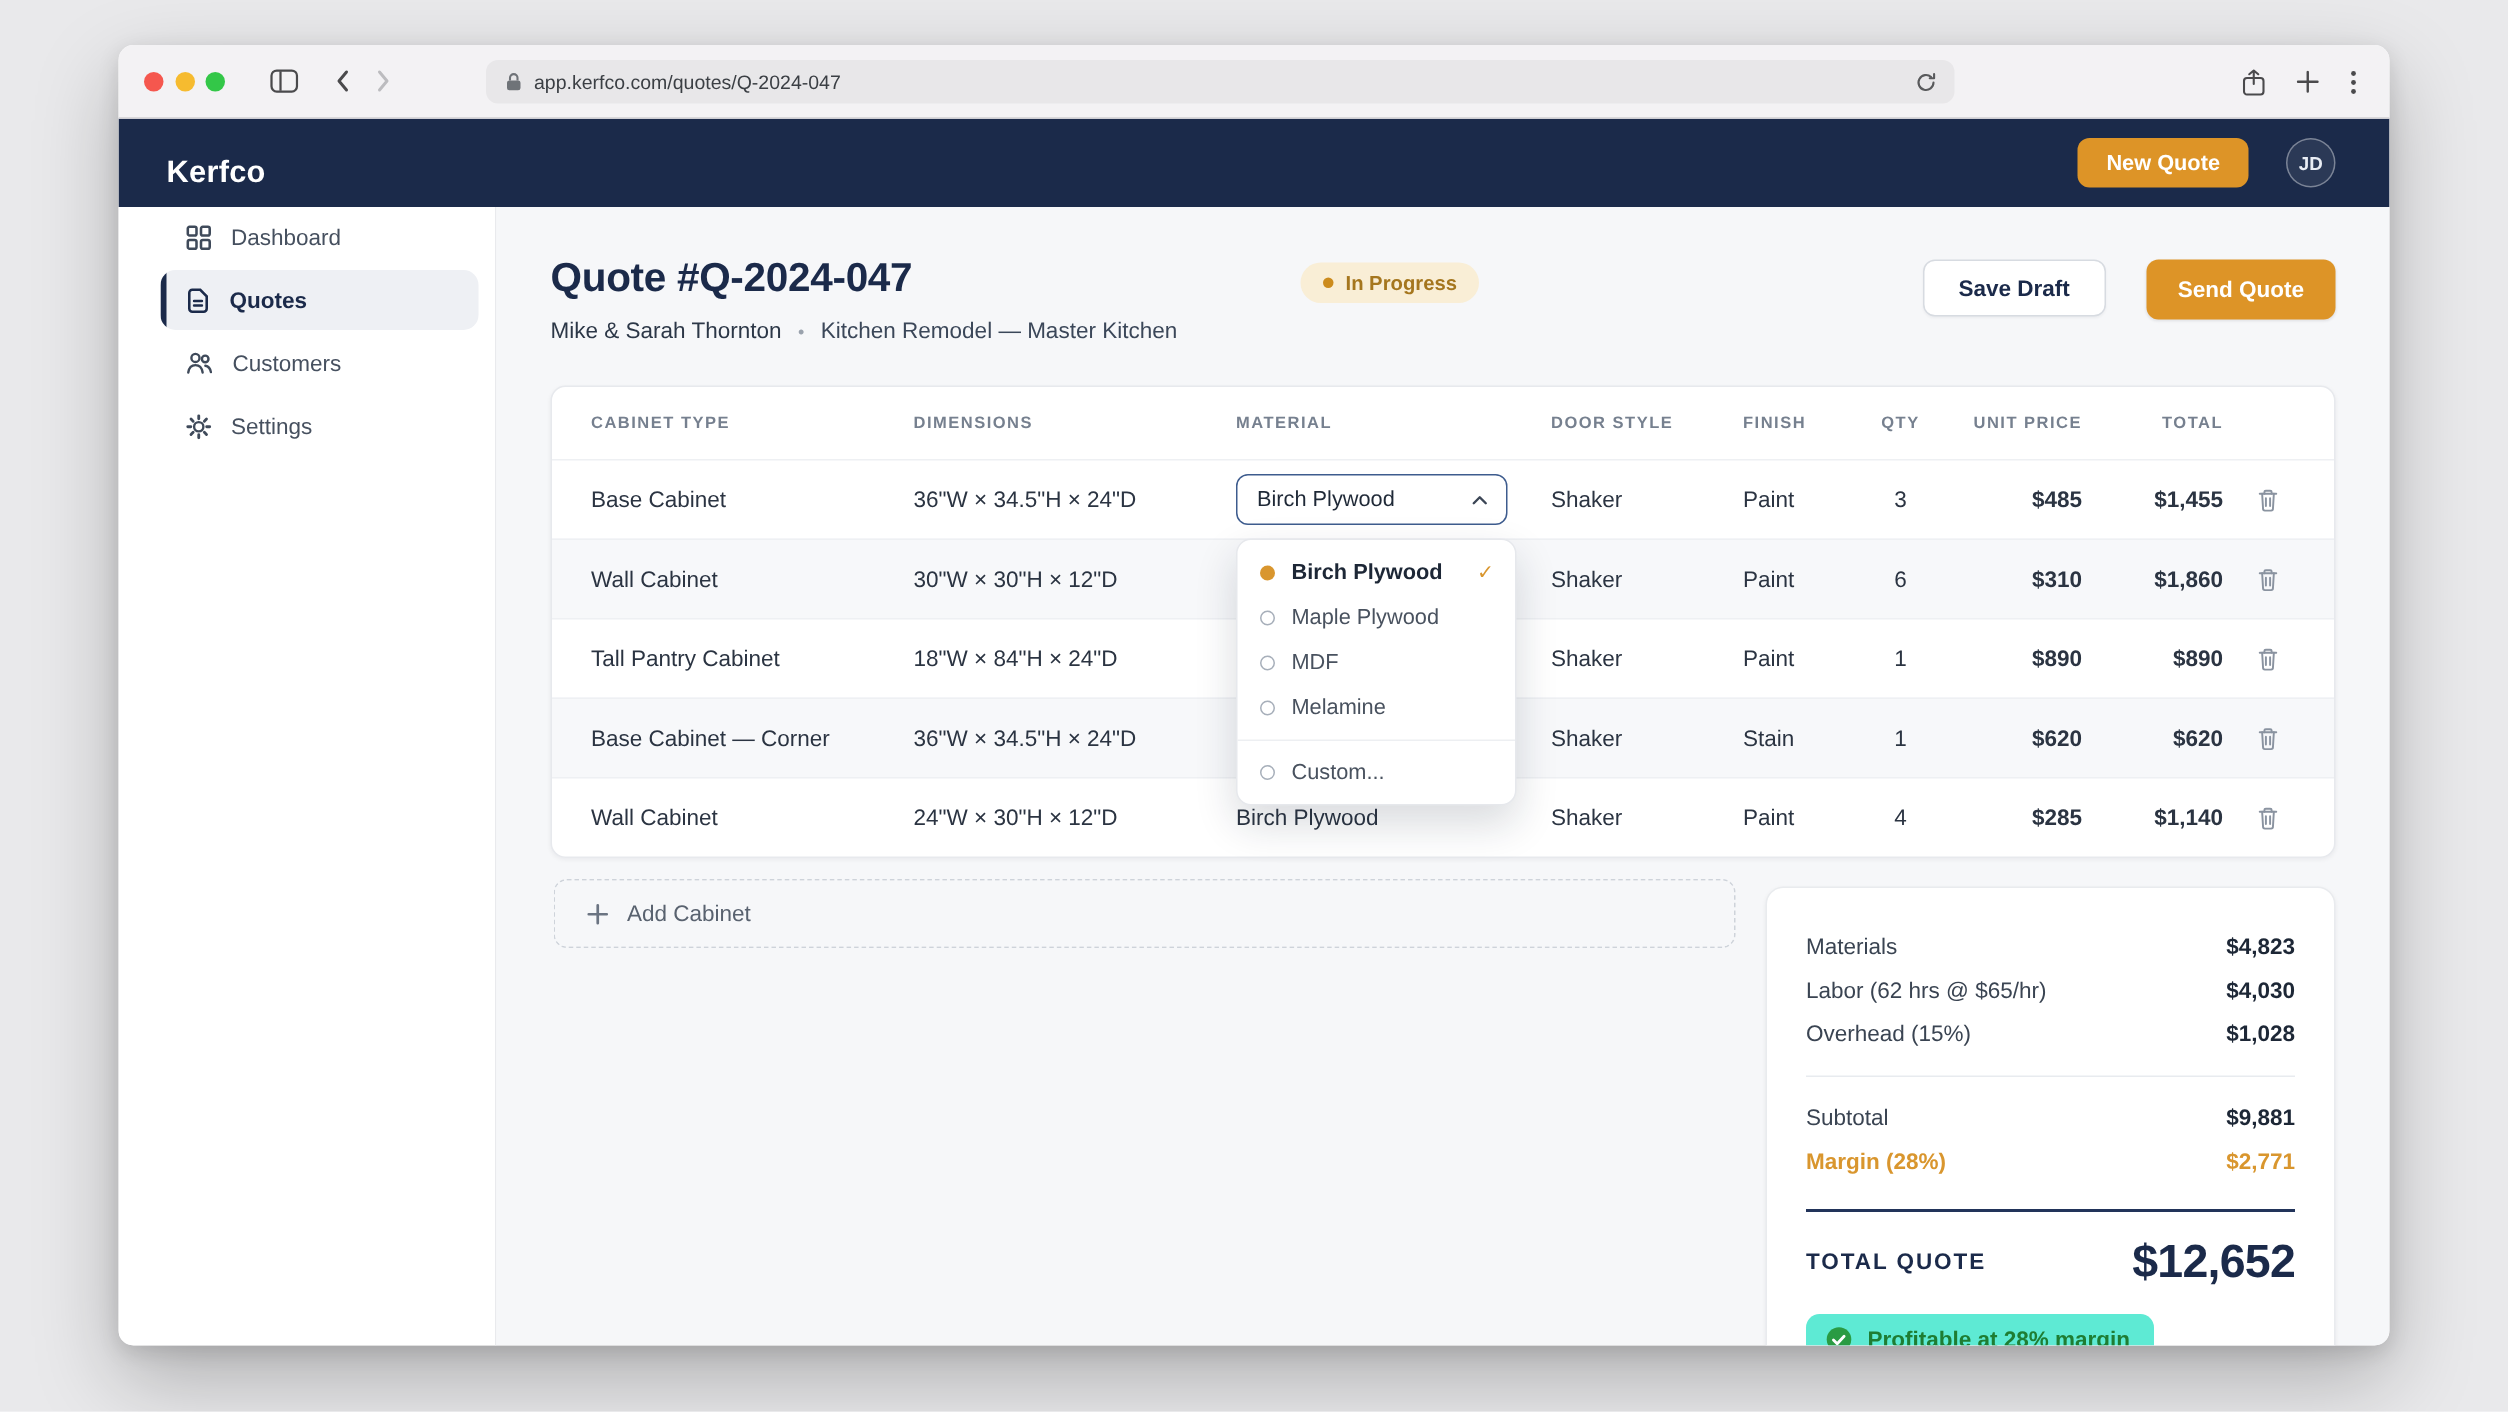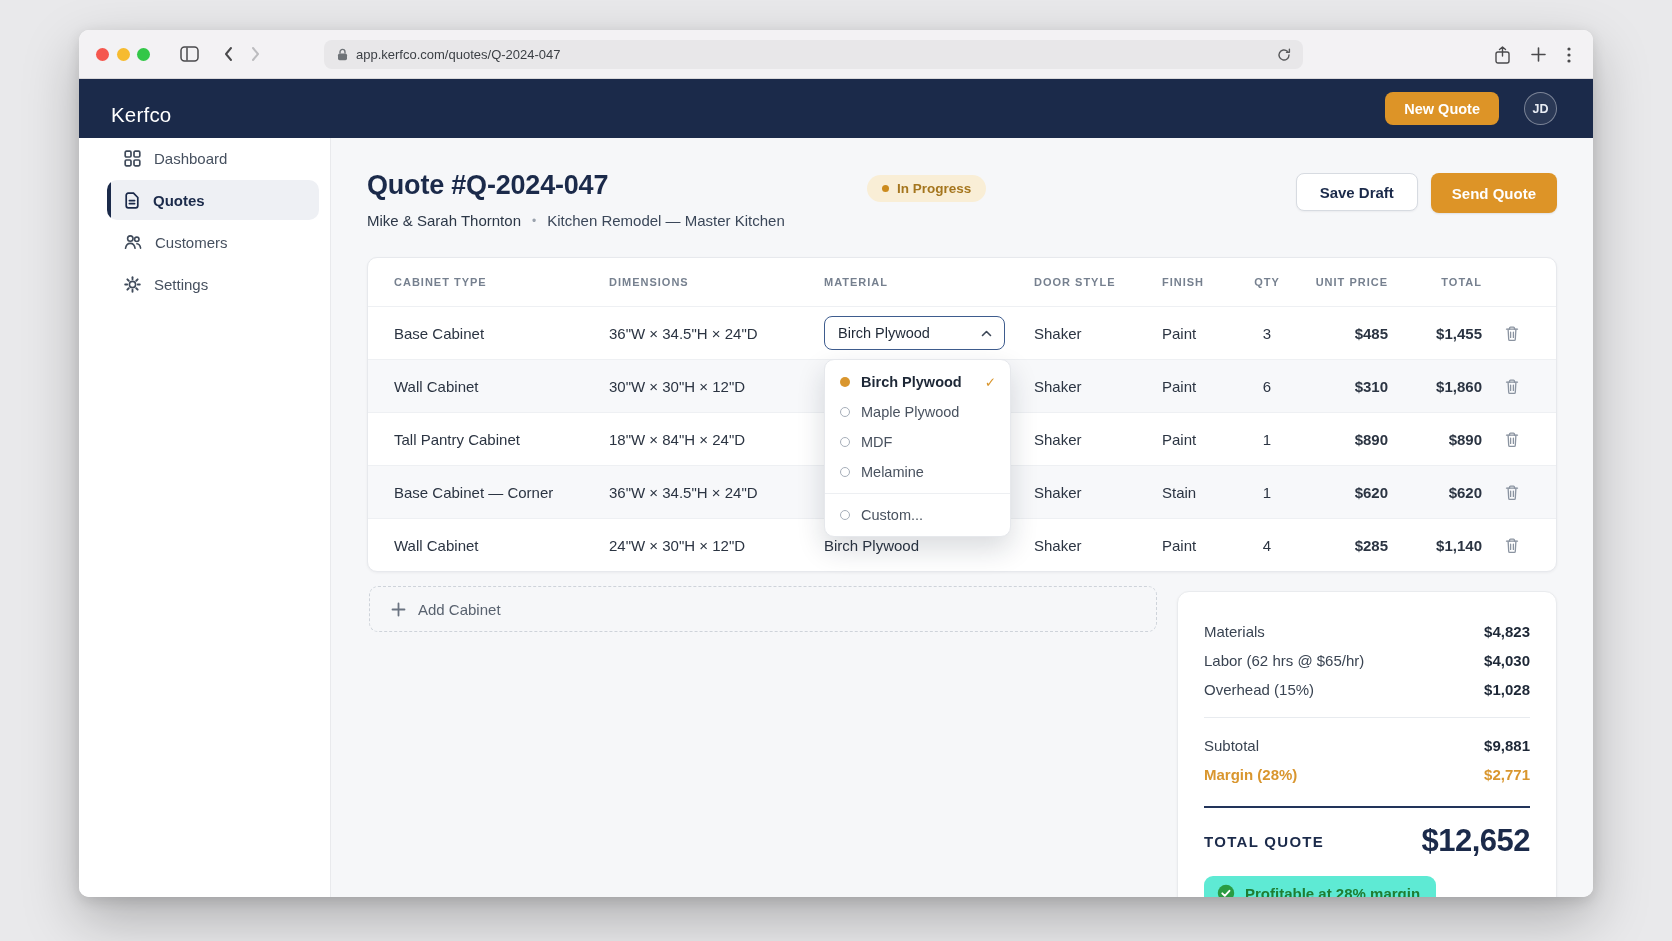--- a/index.html
+++ b/index.html
@@ -36,21 +36,21 @@
     background:#e8e7e9; border-radius:8px;
     display:flex; align-items:center; padding:0 12px 0 13px;
   }
   .url-text { font-size:13px; color:#3b3f44; margin-left:8px; flex:1; }
   .chrome-right { position:absolute; right:22px; top:0; height:49px; display:flex; align-items:center; gap:21px; }
   
   .appbar {
     height:59px; background:#1b2a4a; display:flex; align-items:center;
     padding:0 36px 0 32px; flex:none;
   }
-  .brand { color:#fff; font-size:20.5px; font-weight:400; letter-spacing:.2px;margin-top:12px; }
+  .brand { color:#fff; font-size:20.5px; font-weight:700; letter-spacing:.2px;margin-top:12px; }
   .btn-new-quote {
     margin-left:auto; height:33px; padding:0 19px; border:none; border-radius:8px;
     background:#dd9427; color:#fff; font-size:14.5px; font-weight:700; cursor:pointer;
     font-family:inherit;
   }
   .avatar {
     margin-left:25px; width:33px; height:33px; border-radius:50%;
     background:rgba(255,255,255,.07); border:1.5px solid rgba(255,255,255,.38);
     color:#e9edf4; font-size:12.5px; font-weight:700;
     display:flex; align-items:center; justify-content:center;
@@ -83,21 +83,21 @@
   .subtitle { margin-top:11px; font-size:15px; white-space:nowrap; display:flex; align-items:center; }
   .cust { color:#2c3747; font-weight:500; }
   .sep { color:#9aa2ad; margin:0 11px; font-size:12px; }
   .proj { color:#3b4759; }
   .status-badge {
     margin-top:5px; display:inline-flex; align-items:center; gap:8px;
     background:#f9eed6; border-radius:999px; padding:6px 15px;
     font-size:13.5px; font-weight:700; color:#a5761e;
   }
   .status-dot { width:7px; height:7px; border-radius:50%; background:#cc8b1d; }
-  .head-btns { margin-left:auto; display:flex; gap:13px; margin-top:3px; }
+  .head-btns { margin-left:auto; display:flex; gap:27px; margin-top:3px; }
   .btn-secondary {
     height:38px; padding:0 23px; background:#fff; border:1px solid #d7dbe1;
     border-radius:8px; color:#1b2a4a; font-size:15px; font-weight:700; cursor:pointer;
     box-shadow:0 1px 2px rgba(16,24,40,.05); font-family:inherit;
   }
   .btn-primary {
     height:40px; padding:0 21px; background:#dd9427; border:none;
     border-radius:8px; color:#fff; font-size:15px; font-weight:700; cursor:pointer;
     box-shadow:0 1px 2px rgba(16,24,40,.1); font-family:inherit;
   }

